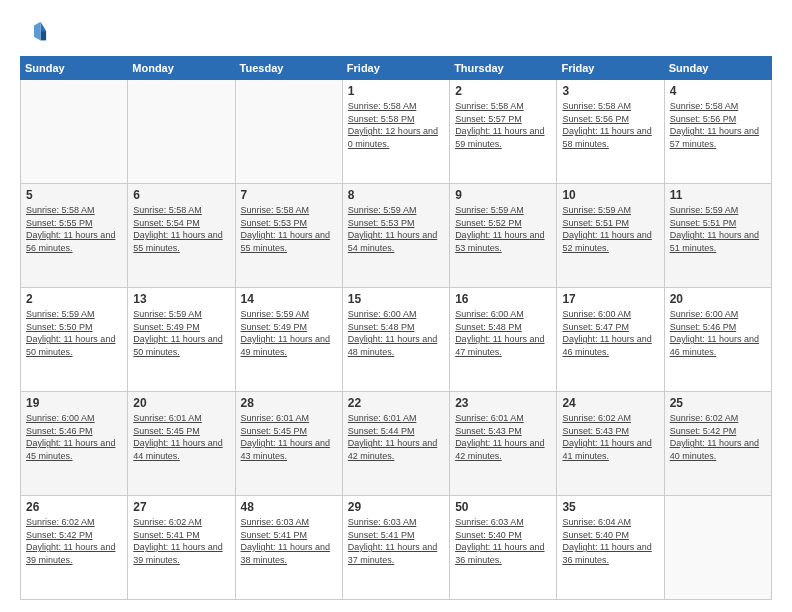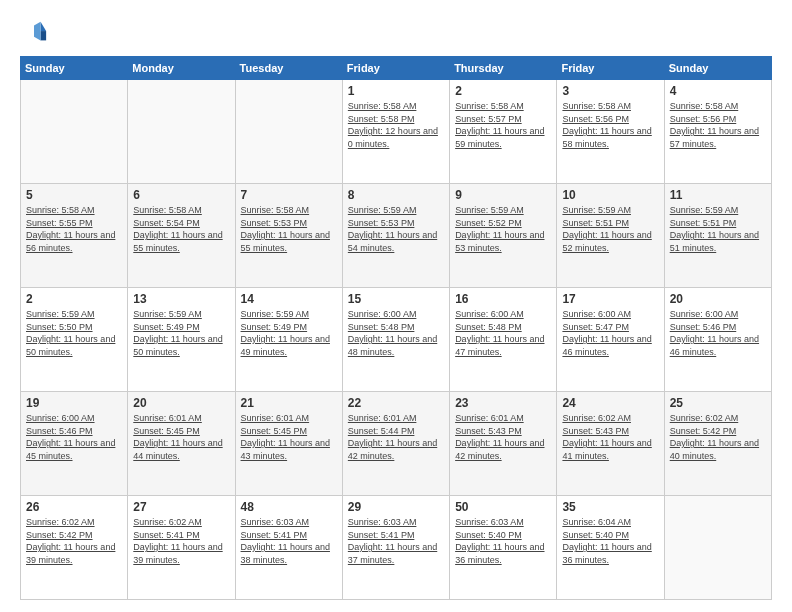--- a/index.html
+++ b/index.html
@@ -214,21 +214,21 @@
         <tr>
           <td class="row-shade">
         <span class="day-number">19</span>
         <span class="day-info">Sunrise: 6:00 AM<br>Sunset: 5:46 PM<br>Daylight: 11 hours and 45 minutes.</span>
       </td>
           <td class="row-shade">
         <span class="day-number">20</span>
         <span class="day-info">Sunrise: 6:01 AM<br>Sunset: 5:45 PM<br>Daylight: 11 hours and 44 minutes.</span>
       </td>
           <td class="row-shade">
-        <span class="day-number">21</span>
+        <span class="day-number">28</span>
         <span class="day-info">Sunrise: 6:01 AM<br>Sunset: 5:45 PM<br>Daylight: 11 hours and 43 minutes.</span>
       </td>
           <td class="row-shade">
         <span class="day-number">22</span>
         <span class="day-info">Sunrise: 6:01 AM<br>Sunset: 5:44 PM<br>Daylight: 11 hours and 42 minutes.</span>
       </td>
           <td class="row-shade">
         <span class="day-number">23</span>
         <span class="day-info">Sunrise: 6:01 AM<br>Sunset: 5:43 PM<br>Daylight: 11 hours and 42 minutes.</span>
       </td>

